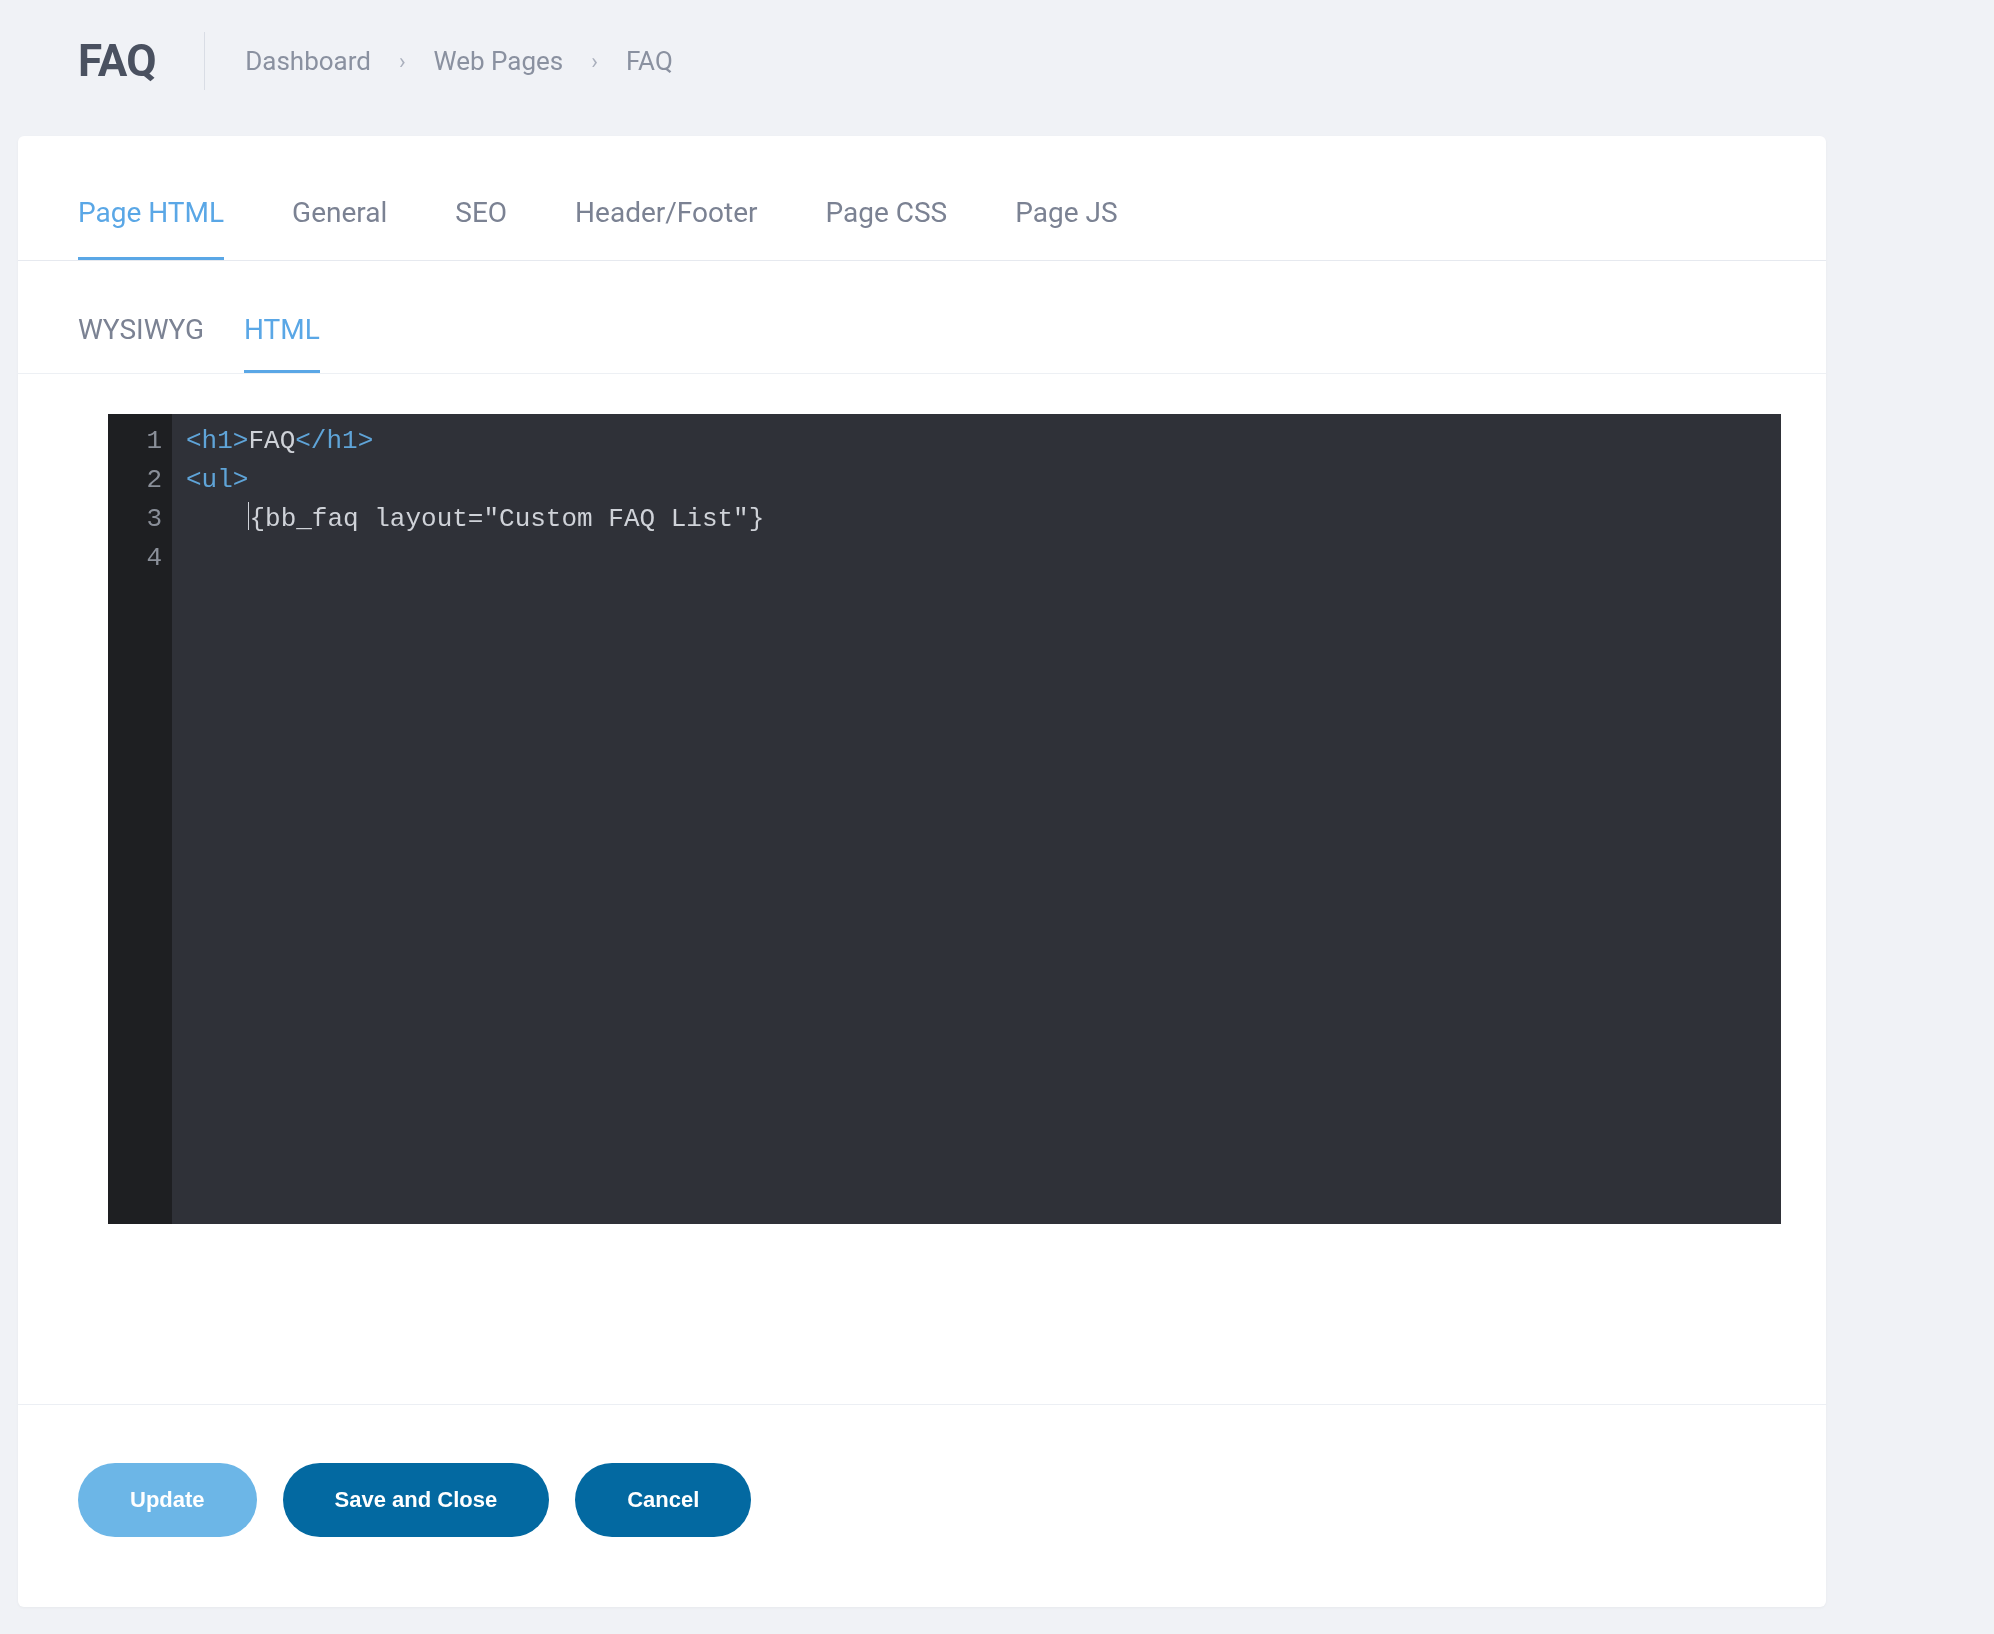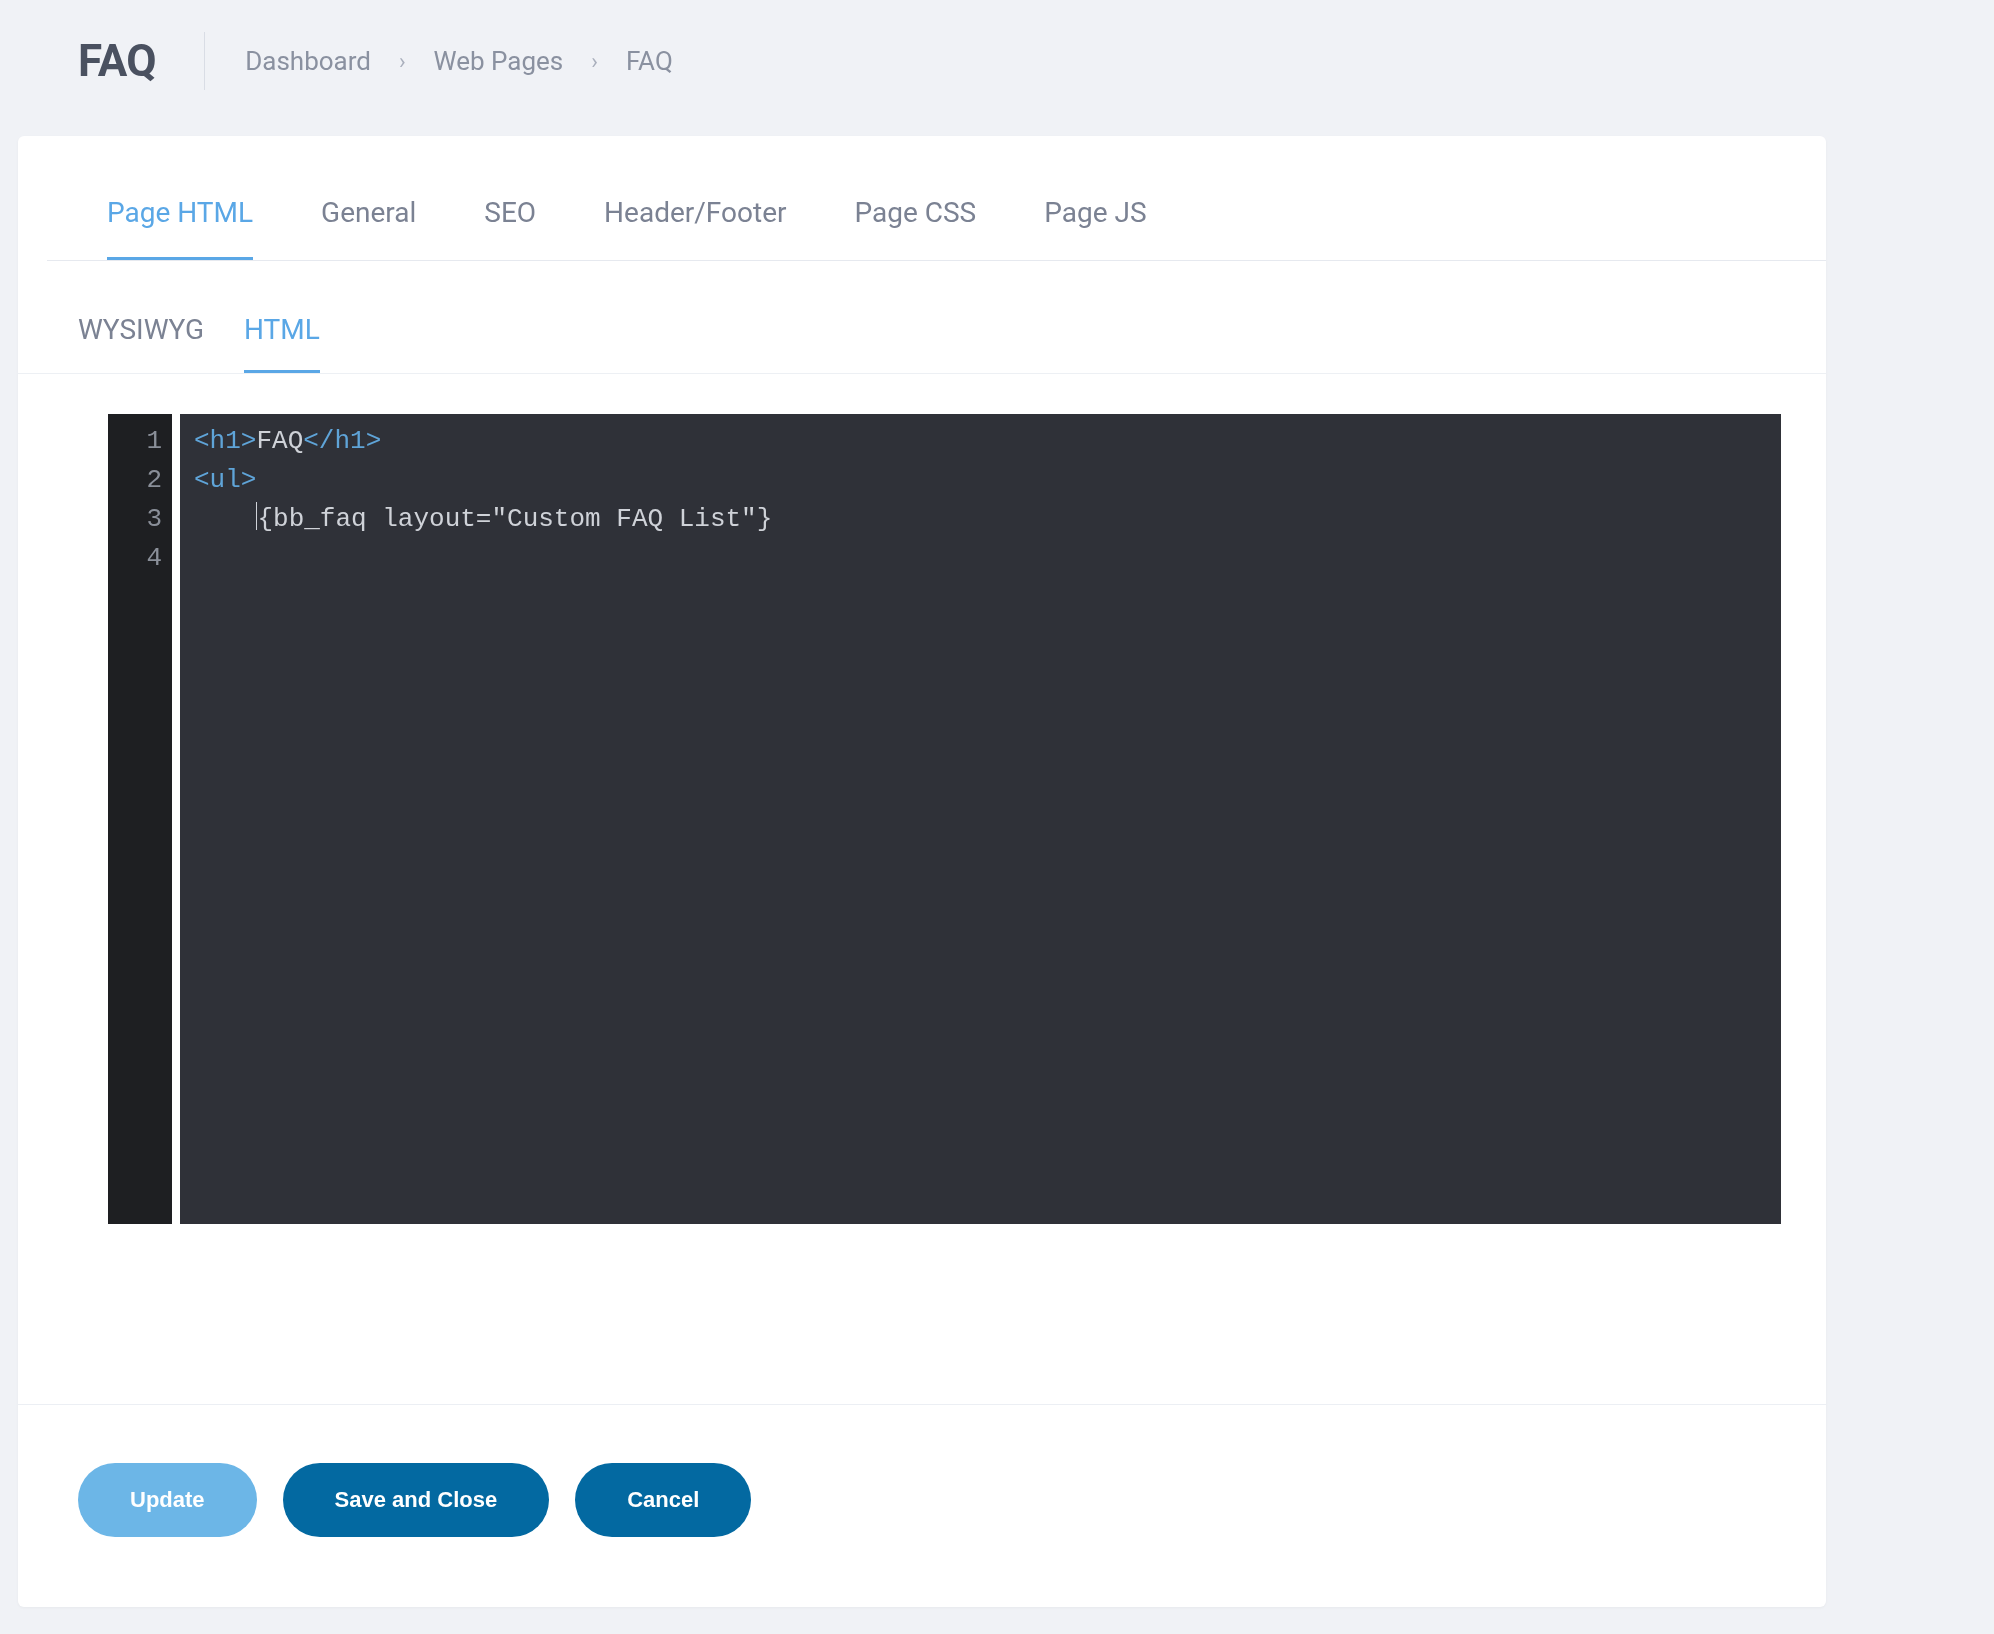--- a/index.html
+++ b/index.html
@@ -48,21 +48,20 @@
     box-shadow: 0 1px 3px rgba(0,0,0,0.04);
     min-height: 1270px;
     padding-bottom: 0;
     position: relative;
   }
   .tabs-primary {
     display: flex;
     gap: 68px;
     padding: 60px 60px 0 60px;
     border-bottom: 1px solid #e6e9ef;
-    margin-left: 29px;
   }
   .tab {
     font-size: 28px;
     color: #7b8293;
     padding-bottom: 28px;
     cursor: pointer;
     font-weight: 400;
   }
   .tab.active {
     color: #5aa7e6;
@@ -104,21 +103,20 @@
     width: 64px;
   }
   .gutter div { height: 39px; }
   .code {
     background: #2f3138;
     color: #cfd2d8;
     flex: 1;
     padding: 8px 14px;
     overflow: hidden;
     white-space: pre;
-    margin-left: 8px;
   }
   .code .line { height: 39px; }
   .tag { color: #5fa4d8; }
   .txt { color: #cfd2d8; }
   .brace { color: #cfd2d8; }
   .cursor {
     display: inline-block;
     width: 1px;
     height: 28px;
     background: #cfd2d8;

